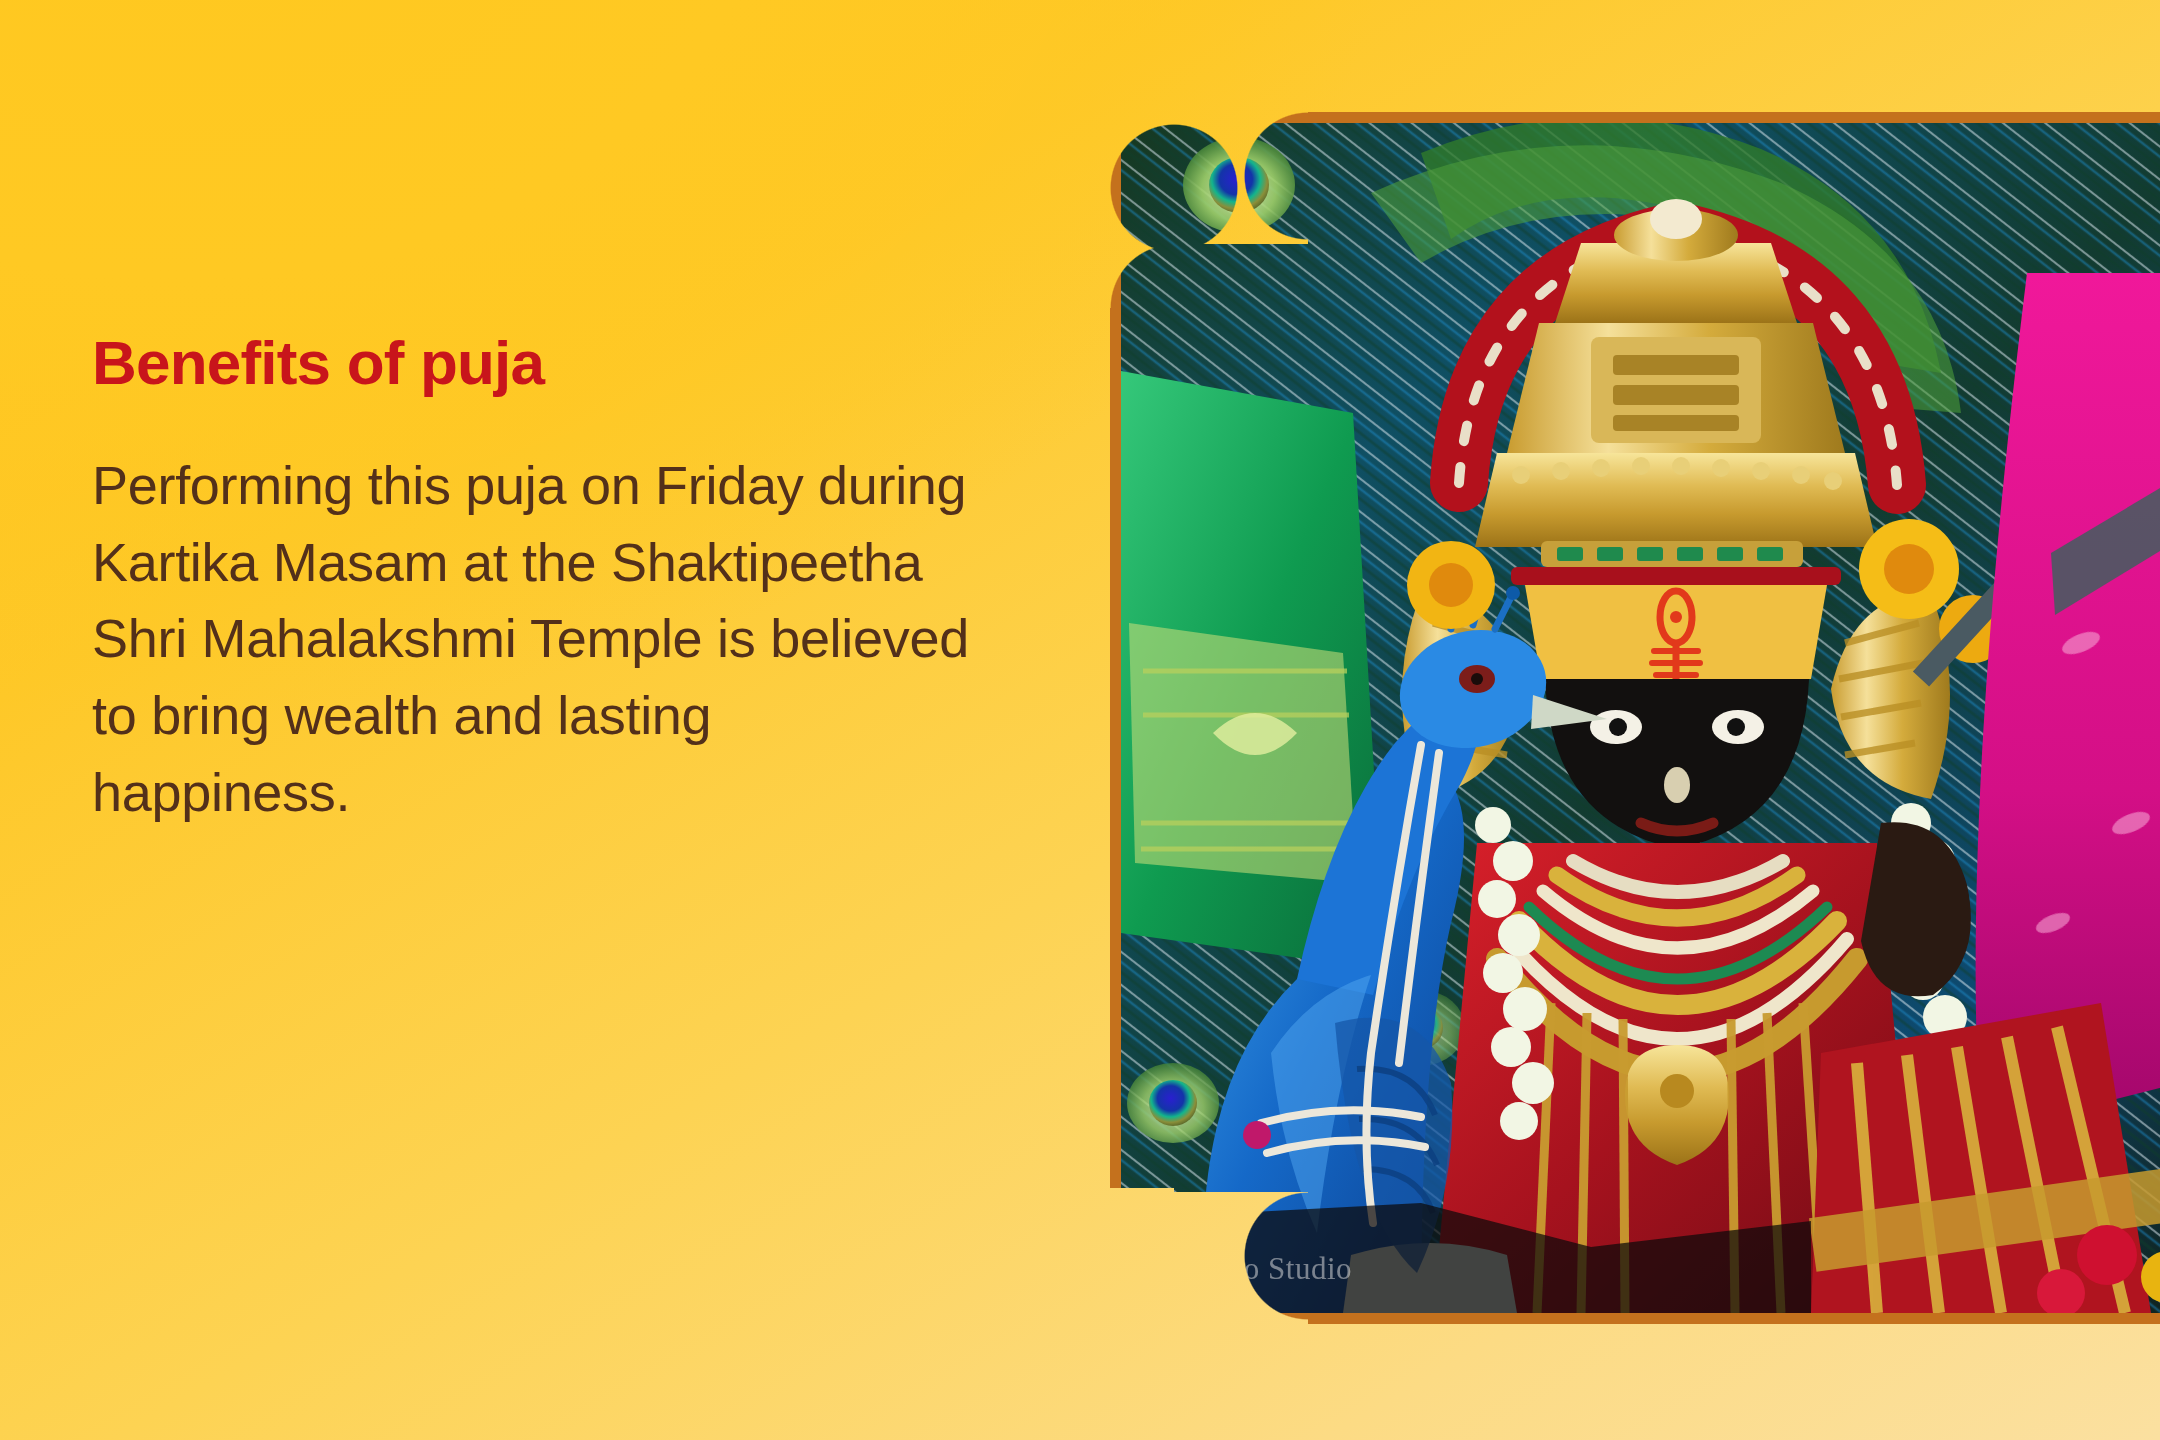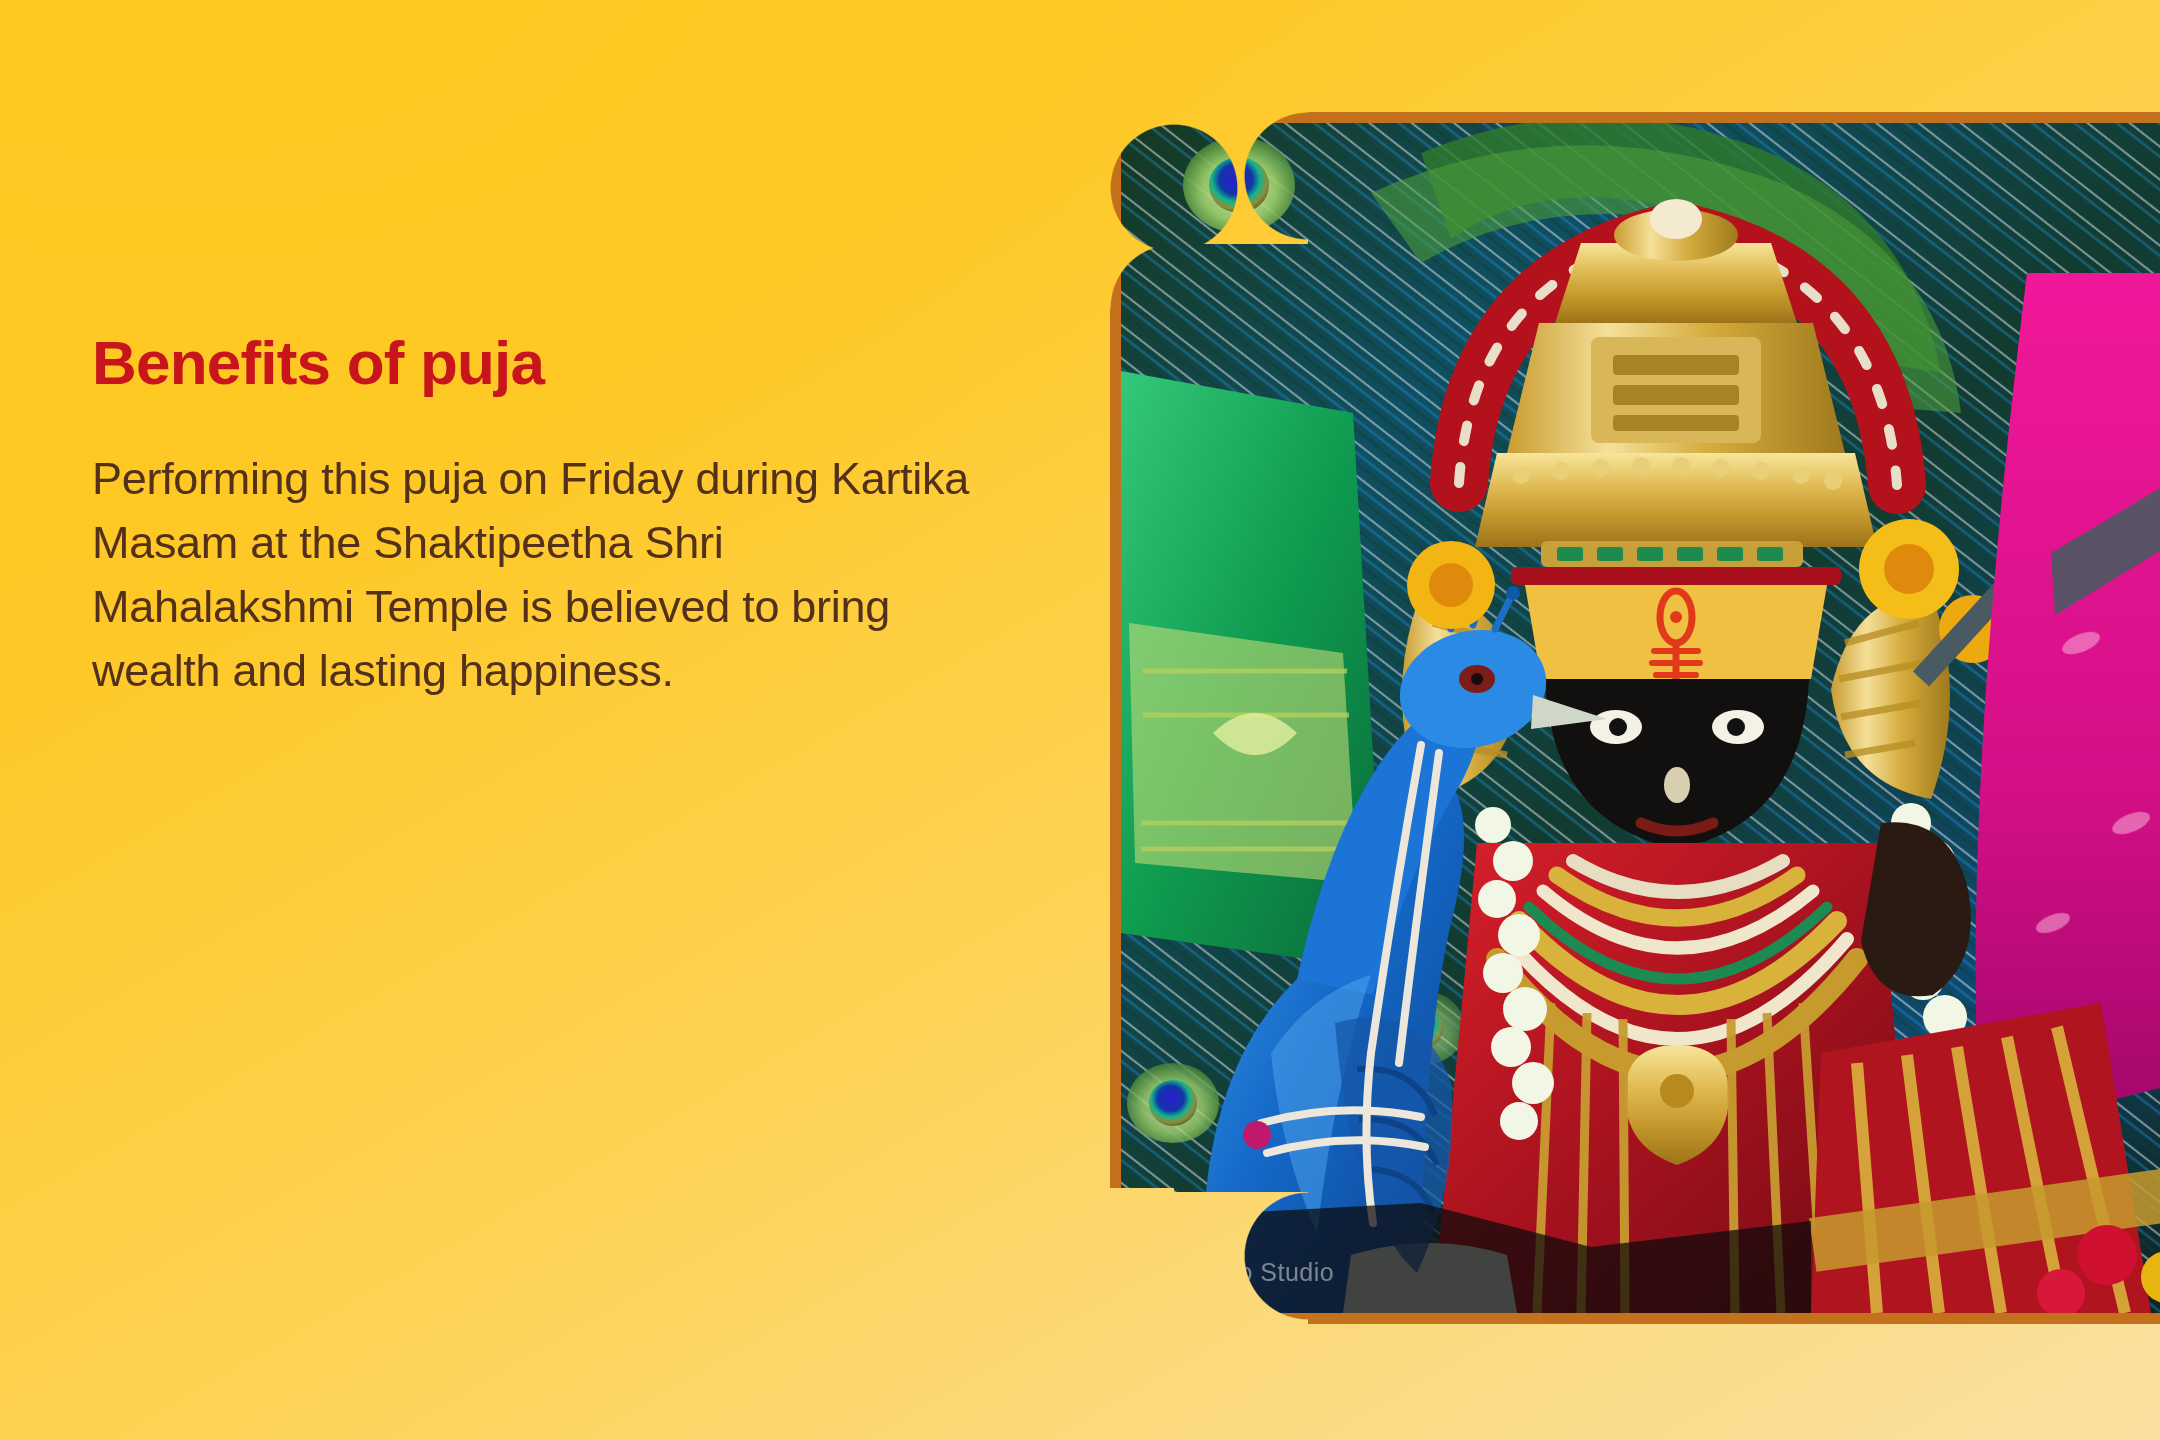--- a/index.html
+++ b/index.html
@@ -32,21 +32,21 @@
     font-size:62px;
     font-weight:bold;
     letter-spacing:-0.8px;
     color:#c8151b;
     line-height:1.05;
     margin-bottom:52px;
     white-space:nowrap;
   }
 
   #body-text {
-    font-size:45px;
+    font-size:54px;
     font-weight:400;
     color:#53301a;
     line-height:1.42;
     letter-spacing:-0.3px;
     max-width:880px;
   }
 
   
   #photo-frame {
     position:absolute;
@@ -83,24 +83,24 @@
     width:100%; height:100%;
     overflow:hidden;
     background:#1d2a18;
   }
 
   #photo-art { position:absolute; inset:0; }
 
   .wm {
     position:absolute;
     left:64px; bottom:26px;
-    font-size:25px;
+    font-size:31px;
     color:rgba(225,225,225,.52);
     letter-spacing:.5px;
-    font-family:Liberation Sans, sans-serif;
+    font-family:Liberation Serif, serif;
     pointer-events:none;
   }
 </style>
 </head>
 <body>
 
 <div id="slide">
 
   <div id="text-col">
     <div id="heading">Benefits of puja</div>

